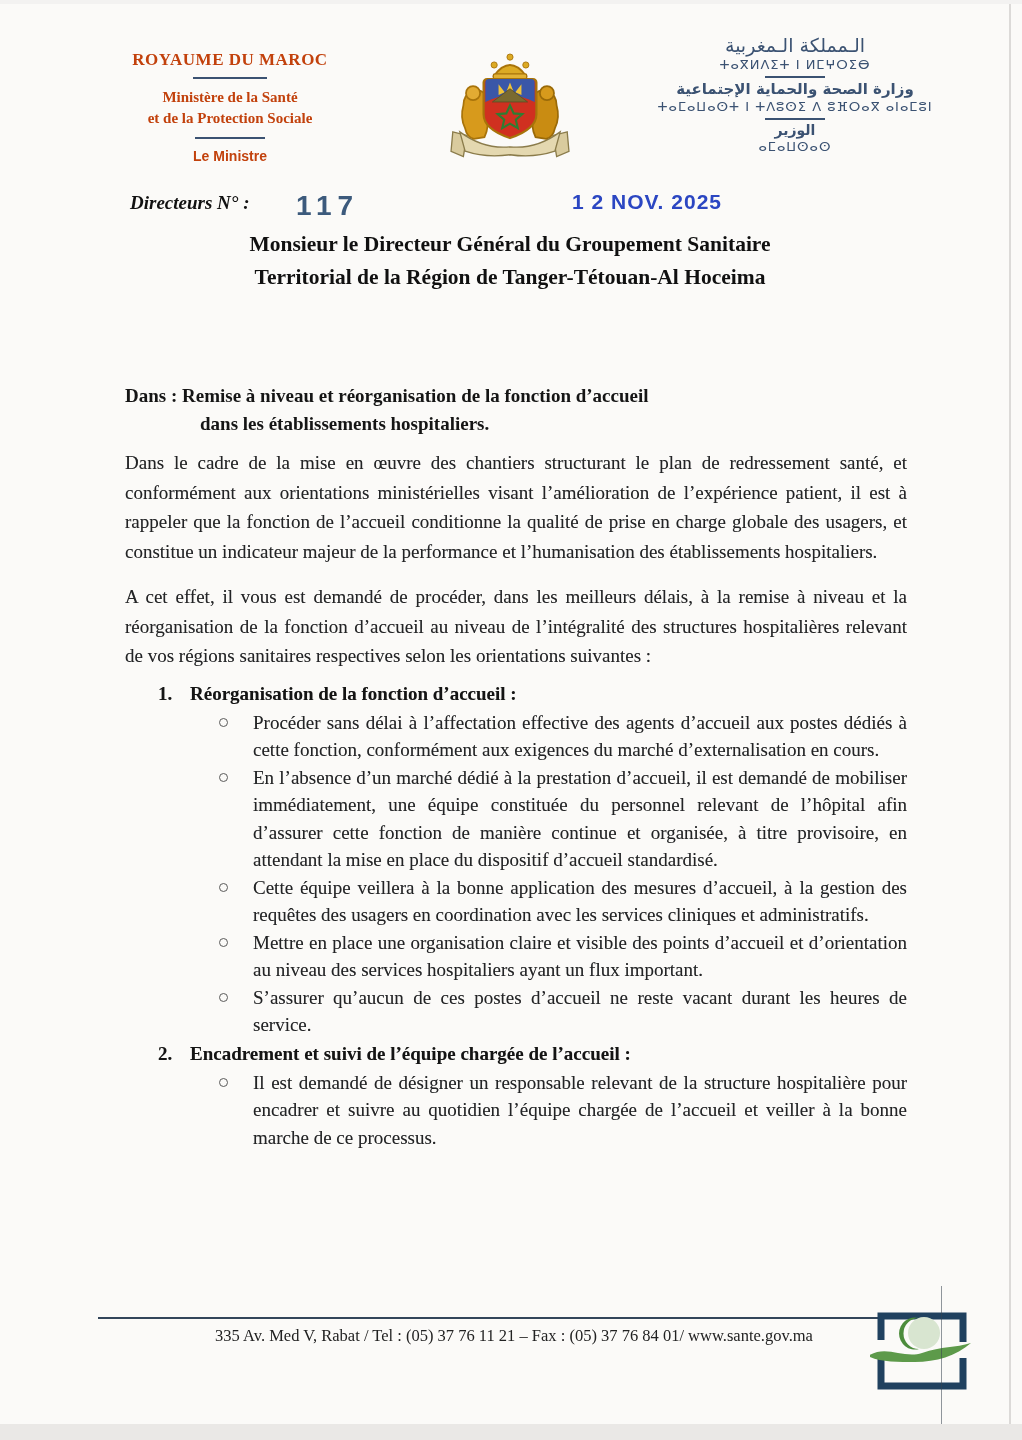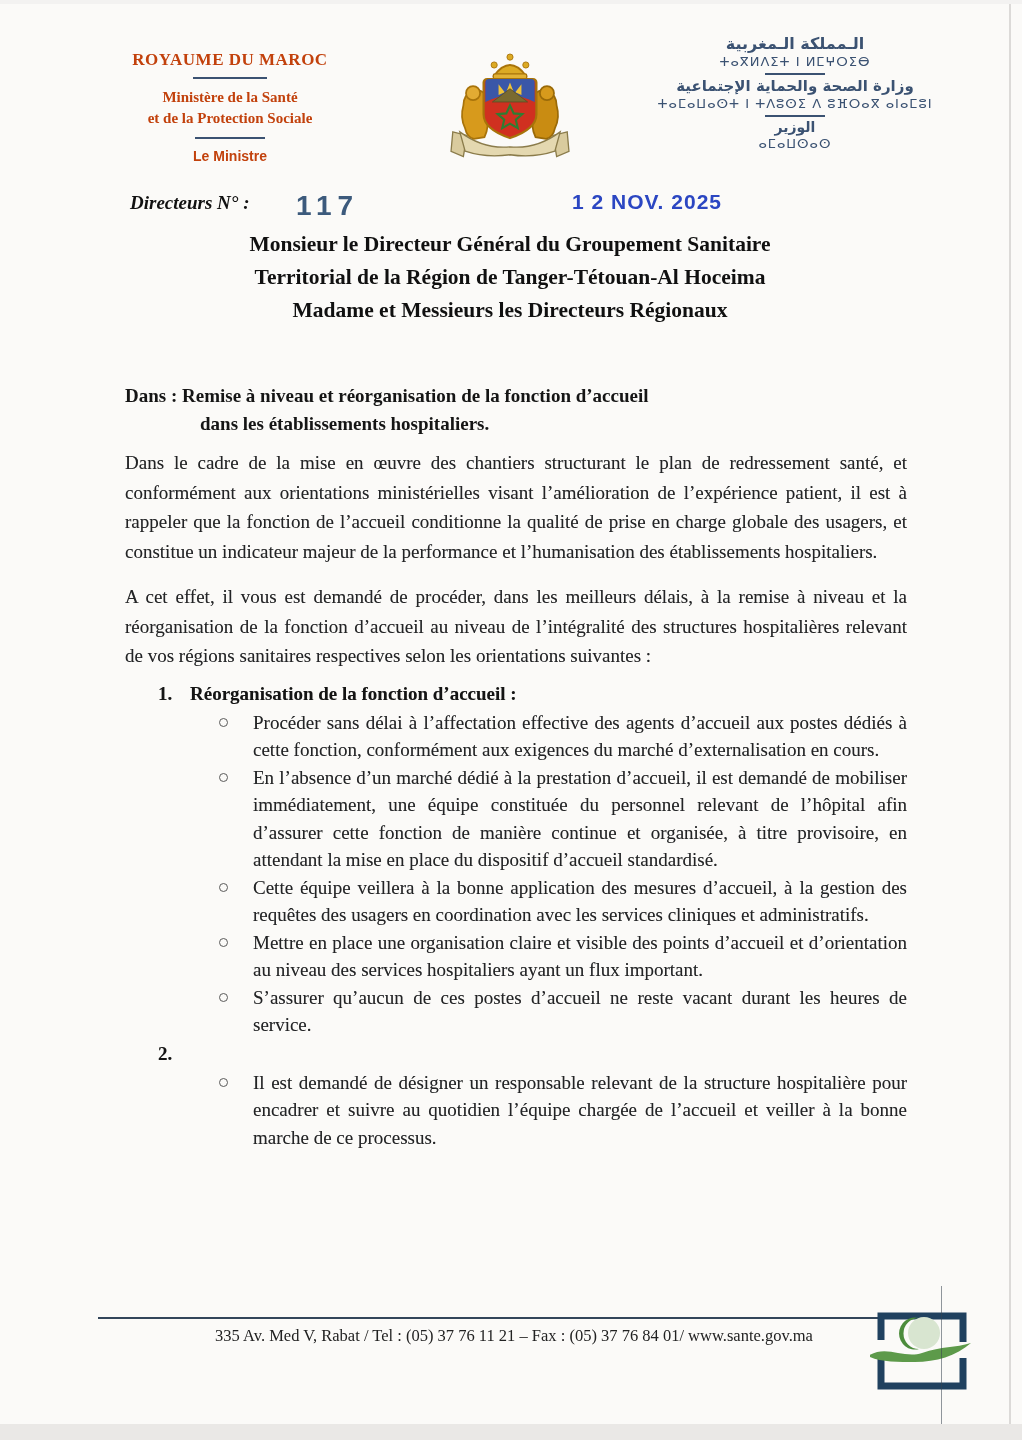--- a/index.html
+++ b/index.html
@@ -16,21 +16,21 @@
   .fold-line{position:absolute;left:941px;top:1286px;width:1px;height:142px;background:rgba(55,65,78,.55);}
   
   .hdr-left{position:absolute;left:85px;top:50px;width:290px;text-align:center;color:#c2410c;font-weight:bold;}
   .hdr-left .l1{font-size:17px;letter-spacing:.5px;}
   .hdr-left .l2,.hdr-left .l3{font-size:15px;line-height:21px;}
   .hdr-left .l4{font-size:14px;font-family:"Liberation Sans",sans-serif;}
   .rule-sm{height:2px;background:#3b5272;border:0;margin:6px auto;}
   .hdr-left .r1{width:74px;margin:7px auto 8px;}
   .hdr-left .r2{width:70px;margin:8px auto 9px;}
   .hdr-right{position:absolute;left:620px;top:34px;width:350px;text-align:center;color:#3b5272;font-family:"DejaVu Sans",sans-serif;}
-  .hdr-right .ar1{font-size:16px;font-weight:bold;direction:rtl;}
+  .hdr-right .ar1{font-size:19px;font-weight:normal;direction:rtl;}
   .hdr-right .tf{font-size:13px;letter-spacing:1px;line-height:18px;}
   .hdr-right .ar2{font-size:15px;font-weight:bold;direction:rtl;margin-top:2px;}
   .hdr-right .ar3{font-size:14px;font-weight:bold;direction:rtl;margin-top:2px;}
   .hdr-right .r1{width:60px;margin:2px auto 2px;}
   .crest{position:absolute;left:444px;top:40px;}
   
   .circ-label{position:absolute;left:130px;top:192px;font-size:19px;font-weight:bold;font-style:italic;color:#111;}
   .circ-number{position:absolute;left:288px;top:190px;font-size:28px;font-weight:bold;letter-spacing:6px;color:#3c5a7c;font-family:"Liberation Sans",sans-serif;margin-left:8px;}
   .circ-date{position:absolute;left:572px;top:190px;font-size:21px;font-weight:bold;letter-spacing:1px;color:#2b46c2;font-family:"Liberation Sans",sans-serif;}
   
@@ -107,21 +107,20 @@
     <div class="tf">ⴰⵎⴰⵡⵙⴰⵙ</div>
   </div>
 
   <div class="circ-label">Directeurs N° :</div>
   <div class="circ-number">117</div>
   <div class="circ-date">1 2 NOV. 2025</div>
 
   <div class="title">
     <div>Monsieur le Directeur Général du Groupement Sanitaire</div>
     <div>Territorial de la Région de Tanger-Tétouan-Al Hoceima</div>
-    <div>Madame et Messieurs les Directeurs Régionaux</div>
   </div>
 
   <div class="objet">
     <div class="ln">Dans : Remise à niveau et réorganisation de la fonction d’accueil</div>
     <div class="ln ln2">dans les établissements hospitaliers.</div>
   </div>
 
   <div class="content">
     <p class="para p1">Dans le cadre de la mise en œuvre des chantiers structurant le plan de redressement santé, et conformément aux orientations ministérielles visant l’amélioration de l’expérience patient, il est à rappeler que la fonction de l’accueil conditionne  la qualité de prise en charge globale des usagers, et constitue un indicateur majeur de la performance et l’humanisation des établissements hospitaliers.</p>
     <p class="para p2">A cet effet, il vous est demandé de procéder, dans les meilleurs délais, à la remise à niveau et la réorganisation de la fonction d’accueil au niveau de l’intégralité des structures hospitalières relevant de vos régions sanitaires respectives selon les orientations suivantes :</p>
@@ -148,20 +147,21 @@
         <span>Mettre en place une organisation claire et visible des points d’accueil et d’orientation au niveau des services hospitaliers ayant un flux important.</span>
       </div>
       <div class="bullet">
         <span class="dot"></span>
         <span>S’assurer qu’aucun de ces postes d’accueil ne reste vacant durant les heures de service.</span>
       </div>
     </div>
 
     <div class="sec-head">
       <span class="num">2.</span>
+      <span>Encadrement et suivi de l’équipe chargée de l’accueil :</span>
     </div>
     <div class="bullets">
       <div class="bullet">
         <span class="dot"></span>
         <span>Il est demandé de désigner un responsable relevant de la structure hospitalière pour encadrer et suivre au quotidien l’équipe chargée de l’accueil et veiller à la bonne marche de ce processus.</span>
       </div>
     </div>
   </div>
 
   <div class="foot-rule"></div>

